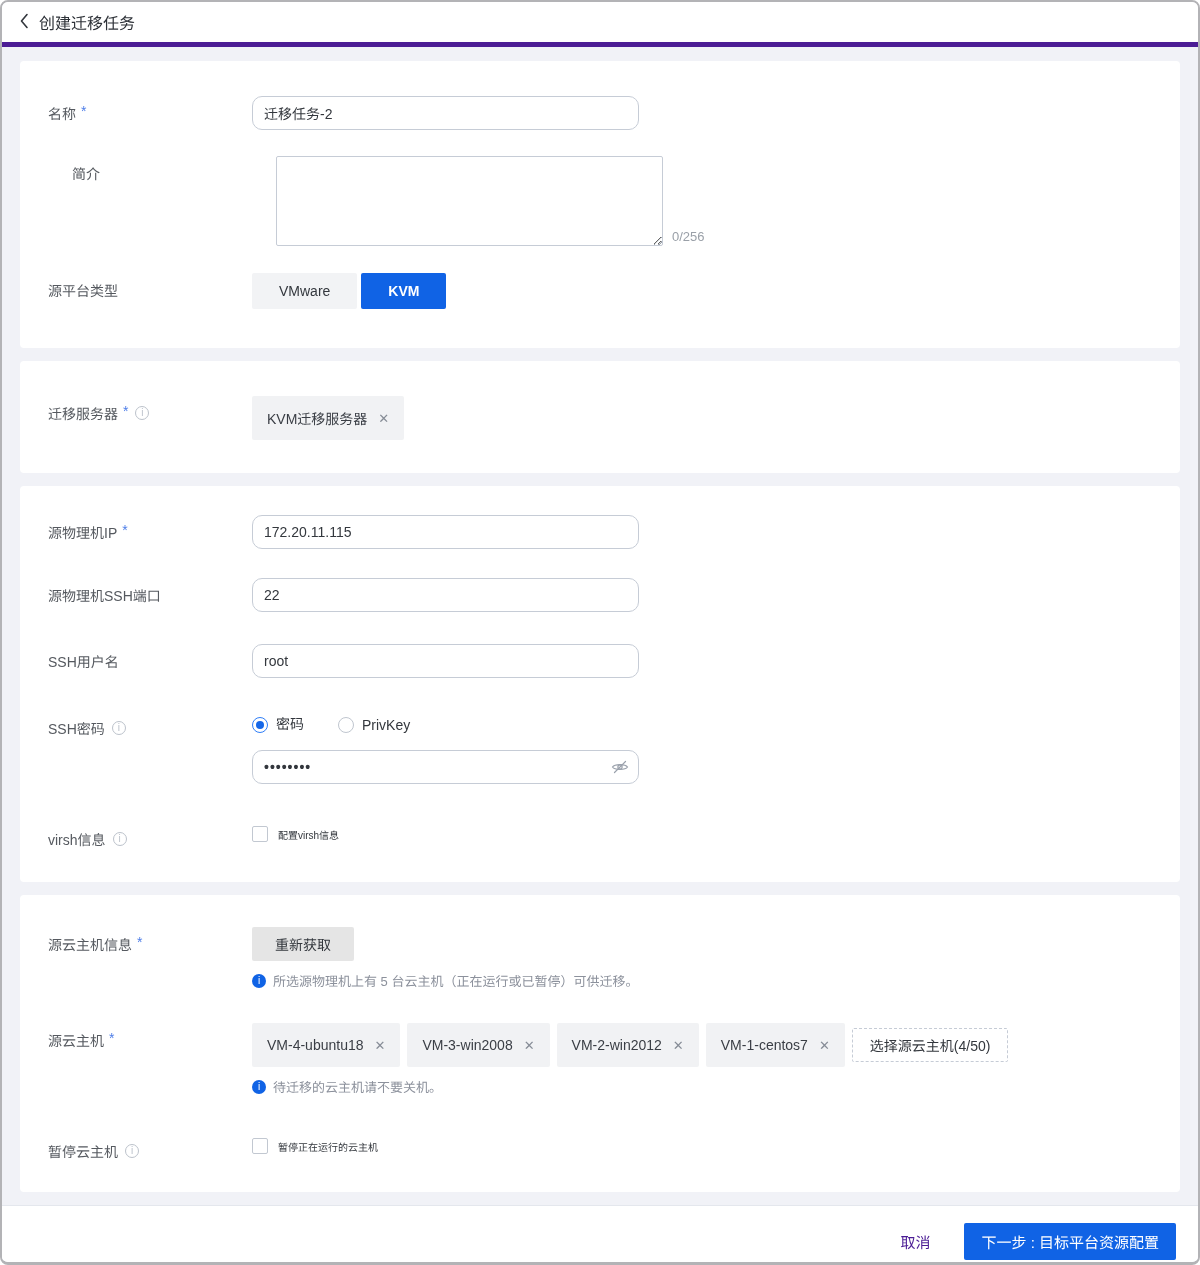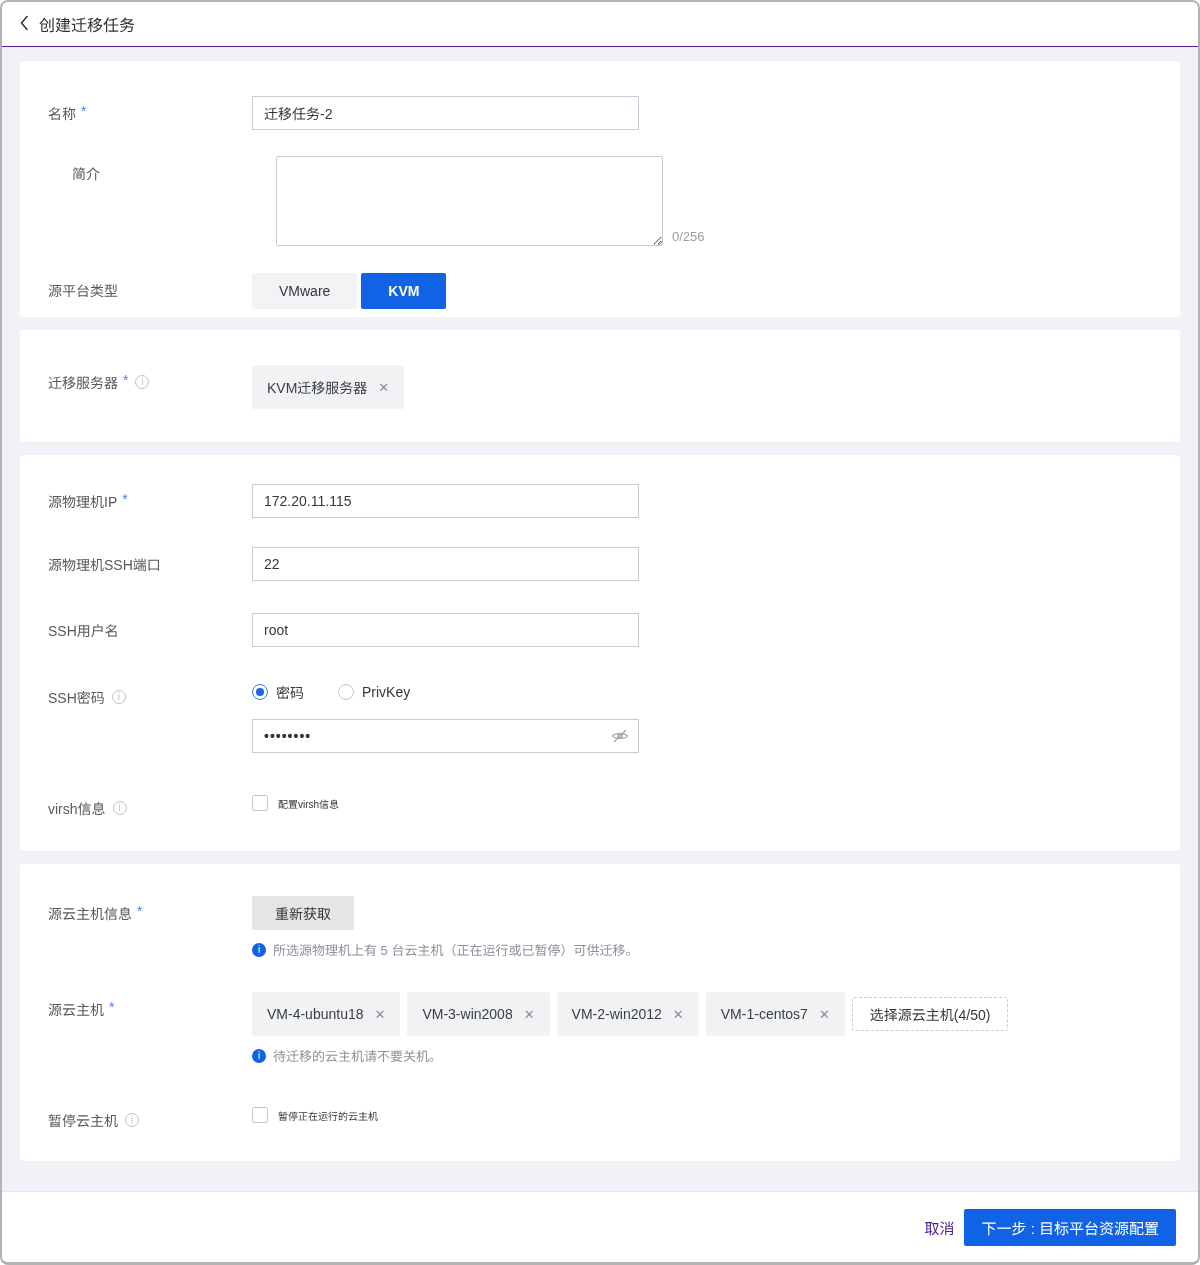--- a/index.html
+++ b/index.html
@@ -7,50 +7,50 @@
   body { font-family: "Liberation Sans", "DejaVu Sans", sans-serif; background:#fff; }
 
   .window{
     width:1200px; height:1265px; border:2px solid #b3b3b6; border-bottom-width:3px;
     border-radius:8px; background:#f1f2f7; overflow:hidden;
     display:flex; flex-direction:column;
   }
 
   
   .page-header{
-    height:45px; background:#fff; border-bottom:1px solid #4c1d95;
+    height:45px; background:#fff; border-bottom:5px solid #4c1d95;
     display:flex; align-items:center; padding:0 17px; flex-shrink:0;
   }
   .back-btn{ display:flex; align-items:center; cursor:pointer; background:none; border:none; }
   .page-title{ font-size:16px; color:#2e3238; margin-left:10px; font-weight:400; }
 
   
   .content{ padding:14px 18px 0; }
   .card{ background:#fff; border-radius:4px; margin-bottom:13px; }
-  .card-basic   { padding:35px 28px 8px; }
+  .card-basic   { padding:35px 28px 39px; }
   .card-server  { padding:35px 28px 33px; }
   .card-source  { padding:29px 28px 33px; }
   .card-vms     { padding:32px 28px 31px; }
 
   .form-row{ display:flex; }
   .label-col{
     width:204px; flex-shrink:0; padding-top:7px;
     font-size:14px; color:#55595f; display:flex; align-items:flex-start;
   }
   .label-col .req{ color:#4d7de8; margin-left:5px; }
   .ctrl-col{ flex:1; min-width:0; }
 
   .info-icon-outline{
     width:14px; height:14px; border:1px solid #bcc2cb; border-radius:50%;
     color:#bcc2cb; font-size:10px; line-height:12px; text-align:center;
     display:inline-block; margin-left:7px; margin-top:3px; font-style:normal; flex-shrink:0;
   }
 
   .text-input{
-    width:387px; height:34px; border:1px solid #c6ccd6; border-radius:0;
+    width:387px; height:34px; border:1px solid #c6ccd6; border-radius:10px;
     padding:0 11px; font-size:14px; color:#33373d; background:#fff; outline:none;
     font-family: "Liberation Sans", "DejaVu Sans", sans-serif;
   }
   .textarea-wrap{ display:flex; align-items:flex-end; }
   textarea.desc-area{
     width:387px; height:90px; border:1px solid #c6ccd6; border-radius:2px;
     padding:6px 10px; font-size:14px; color:#33373d; resize:vertical; outline:none;
     font-family: "Liberation Sans", "DejaVu Sans", sans-serif;
     background-image:
       linear-gradient(315deg, transparent 2px, #9aa0a8 2px, #9aa0a8 3px, transparent 3px,
@@ -67,21 +67,21 @@
   .toggle-btn + .toggle-btn{ margin-left:4px; }
   .toggle-btn.selected{ background:#1063e5; color:#fff; font-weight:700; }
 
   .tag{
     display:inline-flex; align-items:center; height:44px; padding:0 15px;
     background:#f1f2f4; border-radius:2px; font-size:14px; color:#3a3e45;
   }
   .tag + .tag{ margin-left:7px; }
   .tag-close{ margin-left:11px; color:#868c96; font-size:13px; cursor:pointer; }
 
-  .radio-row{ display:flex; align-items:center; height:20px; margin-top:2px; }
+  .radio-row{ display:flex; align-items:flex-end; height:20px; margin-top:2px; }
   .radio{
     width:16px; height:16px; border-radius:50%; background:#fff; border:1px solid #c0c6cf;
     position:relative; flex-shrink:0; cursor:pointer;
   }
   .radio.selected{ border-color:#2f7ef7; }
   .radio.selected::after{
     content:""; position:absolute; left:3px; top:3px; width:8px; height:8px;
     border-radius:50%; background:#1567e8;
   }
   .radio-label{ margin:0 34px 0 8px; font-size:14px; color:#33373d; }
@@ -126,21 +126,21 @@
   
   .page-footer{
     margin-top:auto; height:71px; background:#fff; border-top:1px solid #e4e7ed;
     display:flex; align-items:center; justify-content:flex-end; padding-right:22px; flex-shrink:0;
   }
   .cancel-btn{
     background:none; border:none; font-size:15px; color:#4c1d95; cursor:pointer; padding:8px 10px;
     font-family: "Liberation Sans", "DejaVu Sans", sans-serif;
   }
   .next-btn{
-    margin-left:0; height:37px; padding:0 17px; background:#1063e5; border:none; border-radius:2px;
+    margin-left:24px; height:37px; padding:0 17px; background:#1063e5; border:none; border-radius:2px;
     color:#fff; font-size:15px; cursor:pointer;
     font-family: "Liberation Sans", "DejaVu Sans", sans-serif;
   }
 </style>
 </head>
 <body>
 
 <div class="window">
 
   <div class="page-header">

